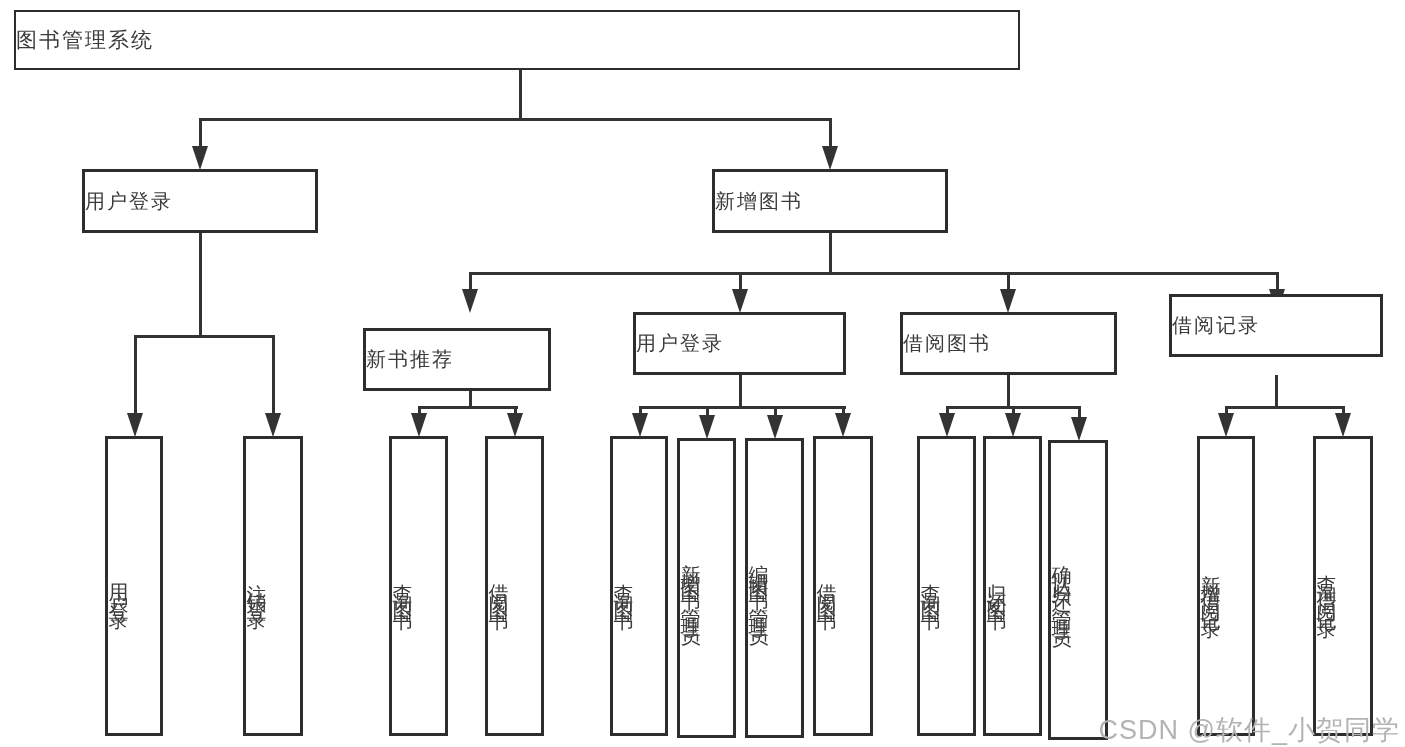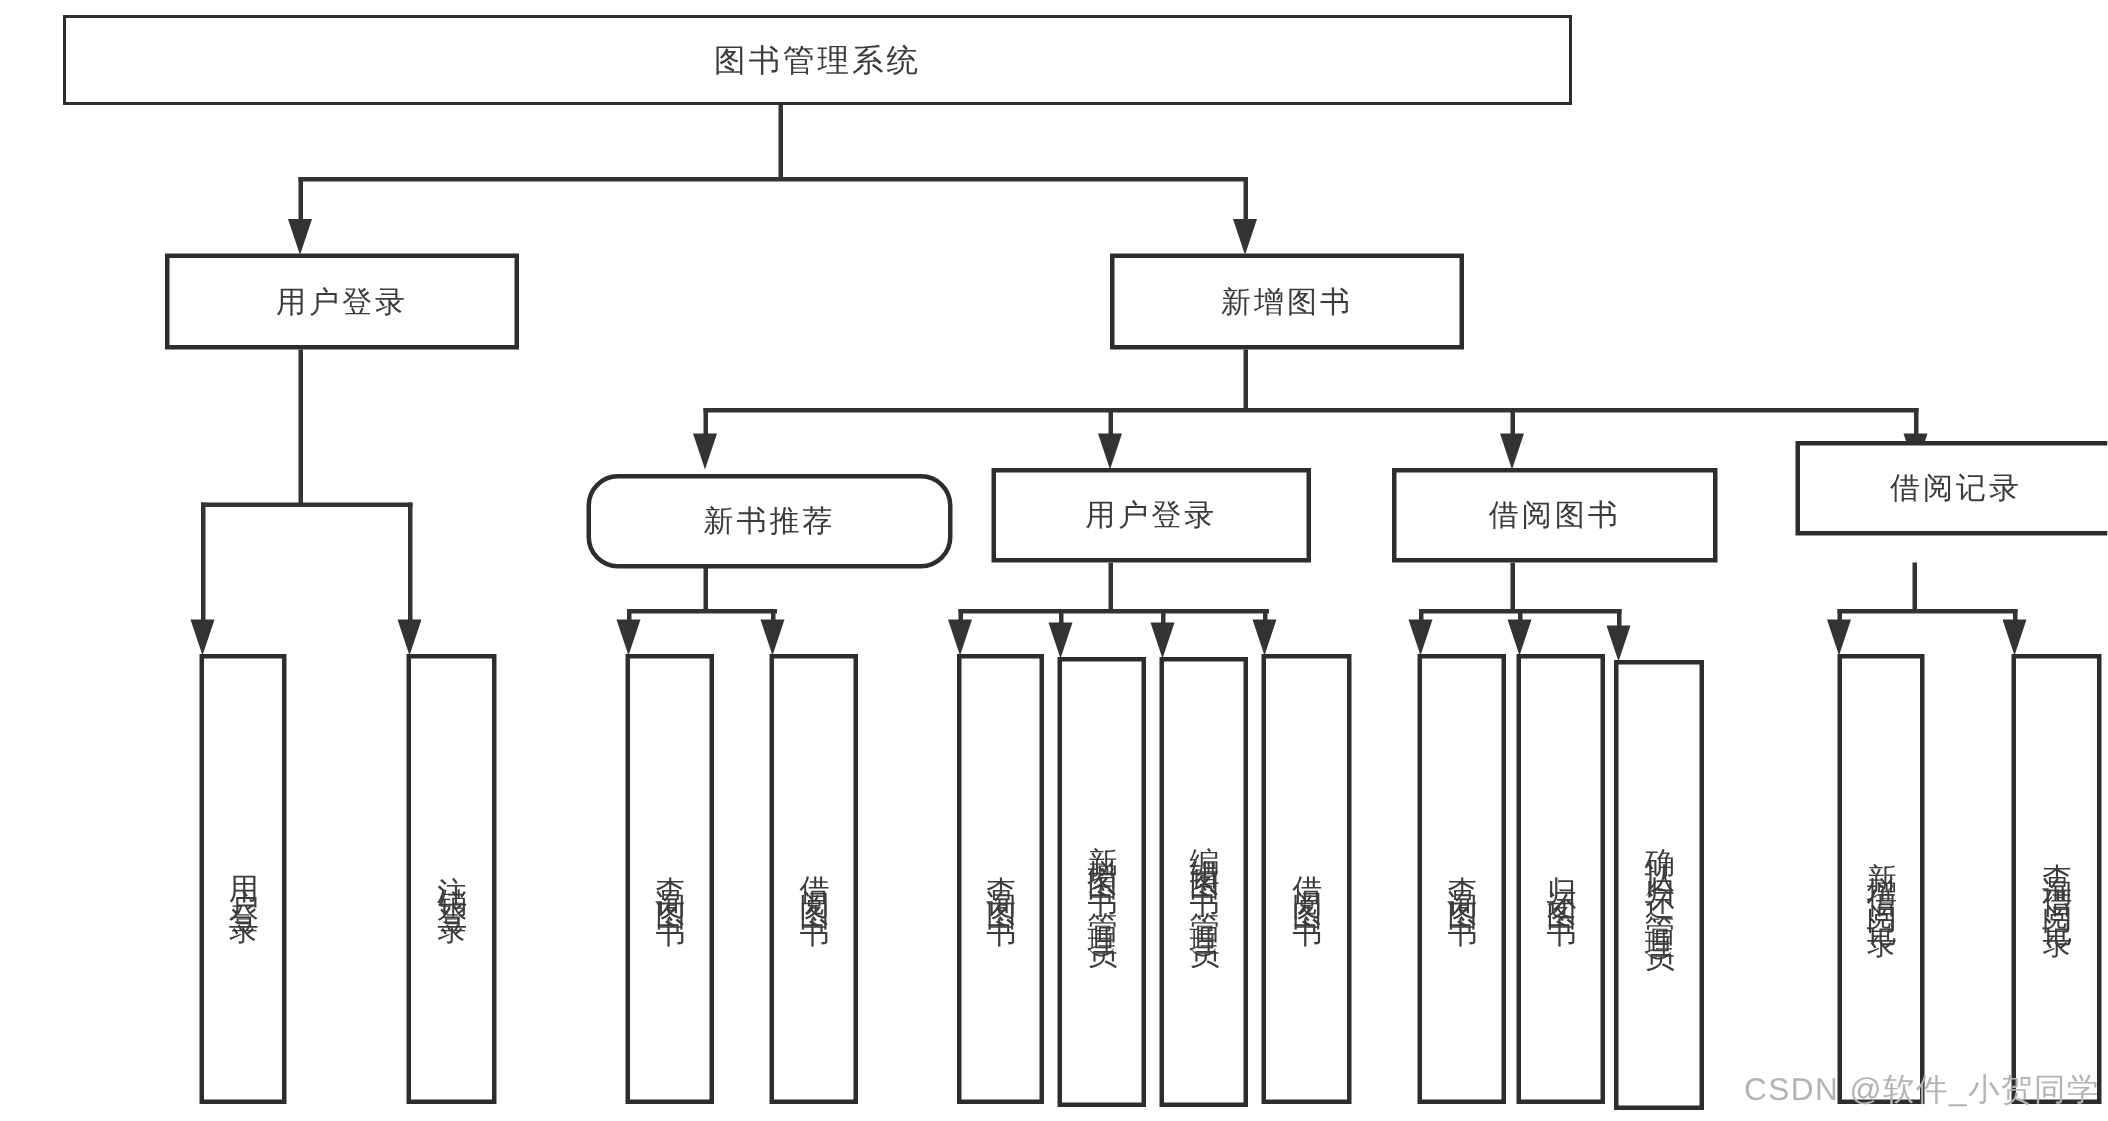--- a/index.html
+++ b/index.html
@@ -3,43 +3,43 @@
 <meta charset="utf-8">
 <style>
   html,body{margin:0;padding:0;background:#ffffff;}
   .canvas{
     position:relative;width:1405px;height:747px;background:#fff;
     font-family:"Liberation Sans","DejaVu Sans",sans-serif;overflow:hidden;
   }
   .box{
     position:absolute;box-sizing:border-box;background:#fff;
     border:3px solid var(--border,#2d2d2d);
-    display:flex;align-items:center;justify-content:center;
-    color:var(--text,#3b3b3b);font-size:20px;z-index:2;margin-left:28px;
+    display:flex;align-items:center;justify-content:flex-start;
+    color:var(--text,#3b3b3b);font-size:20px;z-index:2;
   }
   .box.root{border-width:2px;font-size:21px;}
   .hlabel{letter-spacing:2px;white-space:nowrap;}
   .vlabel{
     writing-mode:vertical-rl;text-orientation:mixed;
     letter-spacing:9px;line-height:1.1;white-space:nowrap;
   }
   .cline{position:absolute;background:var(--line,#333);z-index:1;}
   .arrow{position:absolute;width:16px;z-index:1;}
   .arrow .stem{
     position:absolute;left:6.5px;top:0;width:3px;
     height:calc(100% - 18px);background:var(--line,#333);
   }
   .arrow .head{
     position:absolute;left:0;bottom:0;width:0;height:0;
     border-left:8px solid transparent;border-right:8px solid transparent;
     border-top:24px solid var(--line,#333);
   }
   .watermark{
     position:absolute;right:5px;top:712px;z-index:9;
-    font-size:21px;letter-spacing:1px;color:var(--wm,#b3b3b3);white-space:nowrap;
+    font-size:27px;letter-spacing:1px;color:var(--wm,#b3b3b3);white-space:nowrap;
   }
 </style>
 </head>
 <body>
 
 <div class="canvas">
   <div id="lines">
       <div class="cline" style="left: 519px; top: 70px; width: 3px; height: 50px;"></div>
       <div class="cline" style="left: 199px; top: 118px; width: 633px; height: 3px;"></div>
       <div class="cline" style="left: 199px; top: 232px; width: 3px; height: 104px;"></div>
@@ -134,21 +134,21 @@
   <div id="nodes">
       <div class="box root" style="left: 14px; top: 10px; width: 1006px; height: 60px;">
         <span class="hlabel">图书管理系统</span>
       </div>
       <div class="box" style="left: 82px; top: 169px; width: 236px; height: 64px;">
         <span class="hlabel">用户登录</span>
       </div>
       <div class="box" style="left: 712px; top: 169px; width: 236px; height: 64px;">
         <span class="hlabel">新增图书</span>
       </div>
-      <div class="box" style="left: 363px; top: 316px; width: 244px; height: 63px; border-radius: 21px;">
+      <div class="box" style="left: 363px; top: 328px; width: 188px; height: 63px;">
         <span class="hlabel">新书推荐</span>
       </div>
       <div class="box" style="left: 633px; top: 312px; width: 213px; height: 63px;">
         <span class="hlabel">用户登录</span>
       </div>
       <div class="box" style="left: 900px; top: 312px; width: 217px; height: 63px;">
         <span class="hlabel">借阅图书</span>
       </div>
       <div class="box" style="left: 1169px; top: 294px; width: 214px; height: 63px;">
         <span class="hlabel">借阅记录</span>

